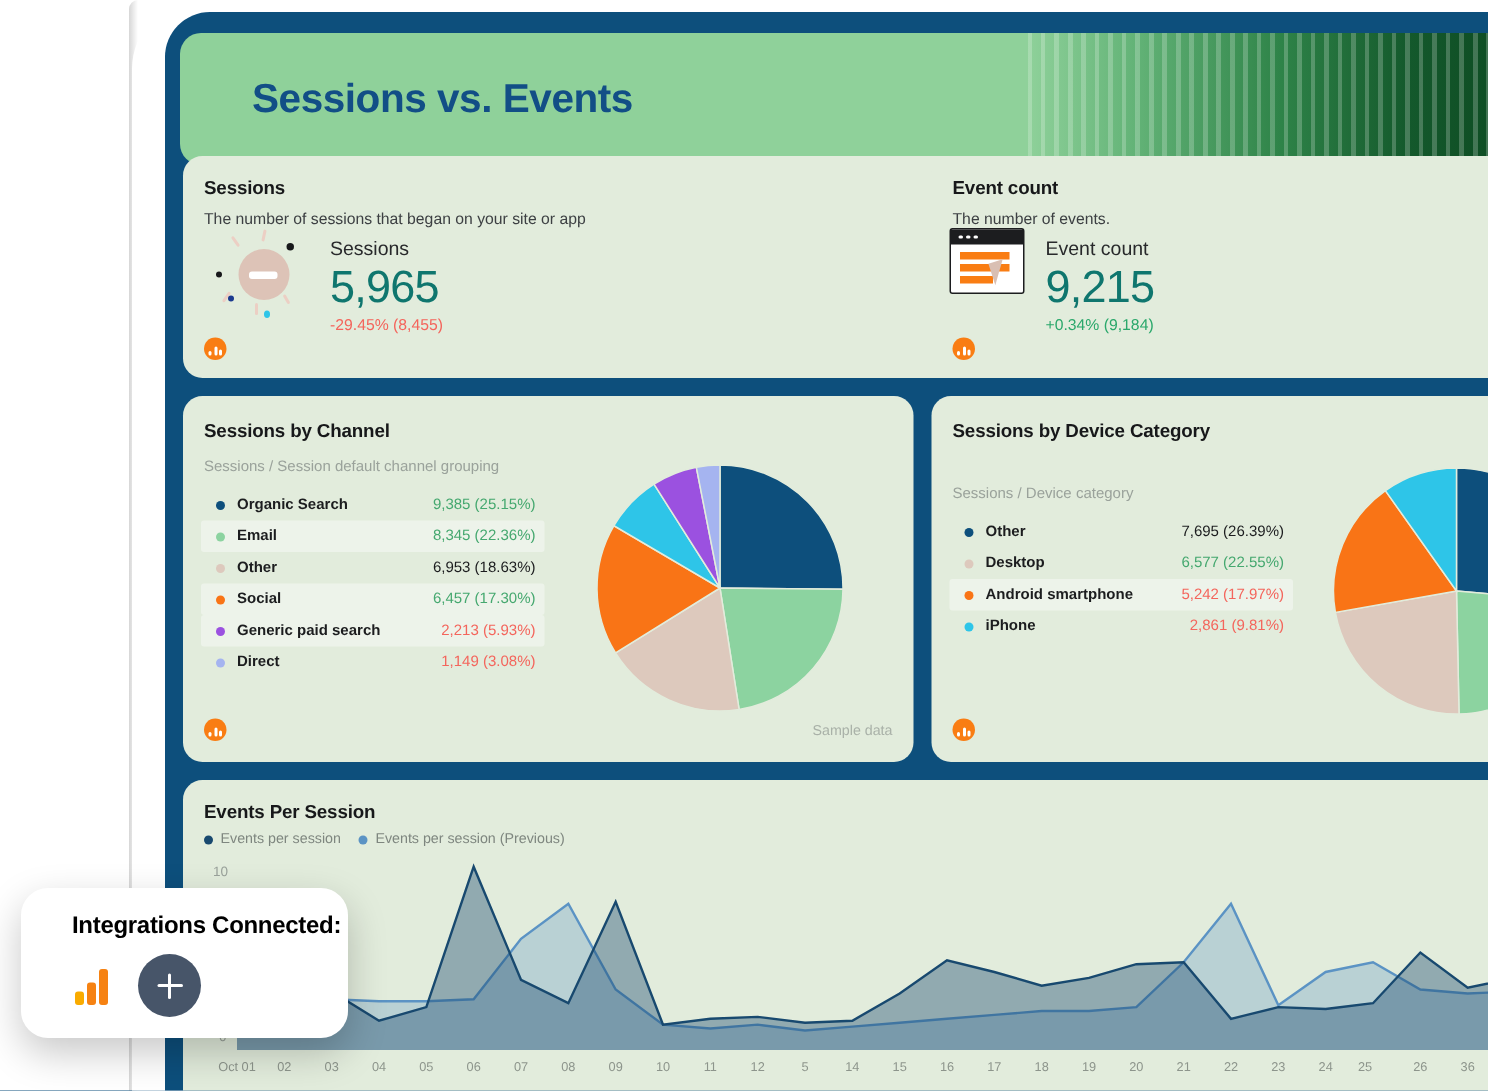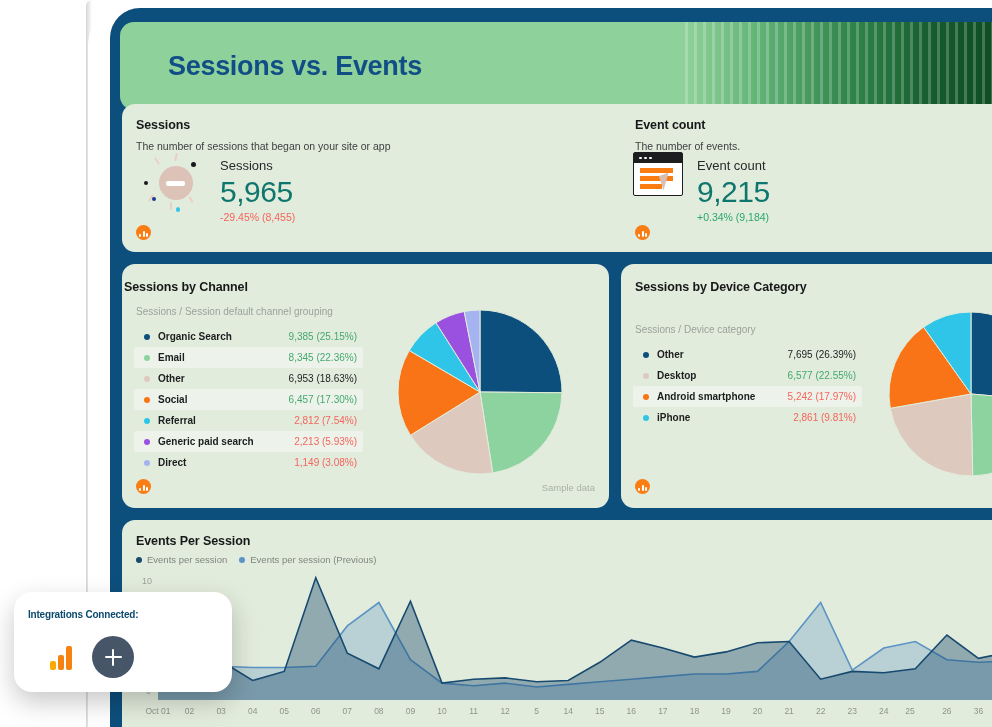--- a/index.html
+++ b/index.html
@@ -198,22 +198,22 @@
   #integrations-card{
     position:absolute;
     left:14px; top:592px;
     width:218px; height:100px;
     background:#ffffff;
     border-radius:18px;
     box-shadow:0 10px 26px rgba(0,0,0,0.22);
     z-index:50;
   }
   #integrations-title{
-    position:absolute; left:14px; top:17px;
-    font-size:10px; font-weight:700; color:#0c4a6e;
+    position:absolute; left:34px; top:17px;
+    font-size:16px; font-weight:700; color:#000000;
     letter-spacing:-0.2px; white-space:nowrap;
   }
   #ga-logo{
     position:absolute; left:36px; top:52px;
     width:26px; height:26px;
     display:flex; align-items:flex-end; gap:2.5px;
   }
   #ga-logo i{ display:block; width:5.5px; border-radius:2px; }
   #ga-logo i:nth-child(1){ height:9px;  background:#f9ab00; }
   #ga-logo i:nth-child(2){ height:15px; background:#f68212; }
@@ -304,21 +304,21 @@
   <div class="kpi-delta delta-up" style="position:absolute;left:76px;top:107px;">+0.34% (9,184)</div>
 
   <div class="ga-badge" style="left:14px;bottom:12px;">
       <i></i>
       <i></i>
       <i></i>
     </div>
 </div>
 
 <div class="card" id="card-channel">
-  <div class="card-title" style="position:absolute;left:2px;top:16px;">Sessions by Channel</div>
+  <div class="card-title" style="position:absolute;left:14px;top:16px;">Sessions by Channel</div>
   <div class="card-dim" style="position:absolute;left:14px;top:42px;">Sessions / Session default channel grouping</div>
 
   <div class="legend-list" id="channel-legend" style="top:62px;">
       <div class="legend-row">
         <span class="legend-dot" style="background: rgb(13, 79, 124);"></span>
         <span class="legend-name">Organic Search</span>
         <span class="legend-val v-green">9,385  (25.15%)</span>
       </div>
       <div class="legend-row alt">
         <span class="legend-dot" style="background: rgb(140, 211, 160);"></span>
@@ -327,25 +327,20 @@
       </div>
       <div class="legend-row">
         <span class="legend-dot" style="background: rgb(221, 201, 189);"></span>
         <span class="legend-name">Other</span>
         <span class="legend-val v-dark">6,953  (18.63%)</span>
       </div>
       <div class="legend-row alt">
         <span class="legend-dot" style="background: rgb(249, 116, 22);"></span>
         <span class="legend-name">Social</span>
         <span class="legend-val v-green">6,457  (17.30%)</span>
-      </div>
-      <div class="legend-row">
-        <span class="legend-dot" style="background: rgb(46, 197, 232);"></span>
-        <span class="legend-name">Referral</span>
-        <span class="legend-val v-red">2,812  (7.54%)</span>
       </div>
       <div class="legend-row alt">
         <span class="legend-dot" style="background: rgb(155, 81, 224);"></span>
         <span class="legend-name">Generic paid search</span>
         <span class="legend-val v-red">2,213  (5.93%)</span>
       </div>
       <div class="legend-row">
         <span class="legend-dot" style="background: rgb(165, 180, 240);"></span>
         <span class="legend-name">Direct</span>
         <span class="legend-val v-red">1,149  (3.08%)</span>

